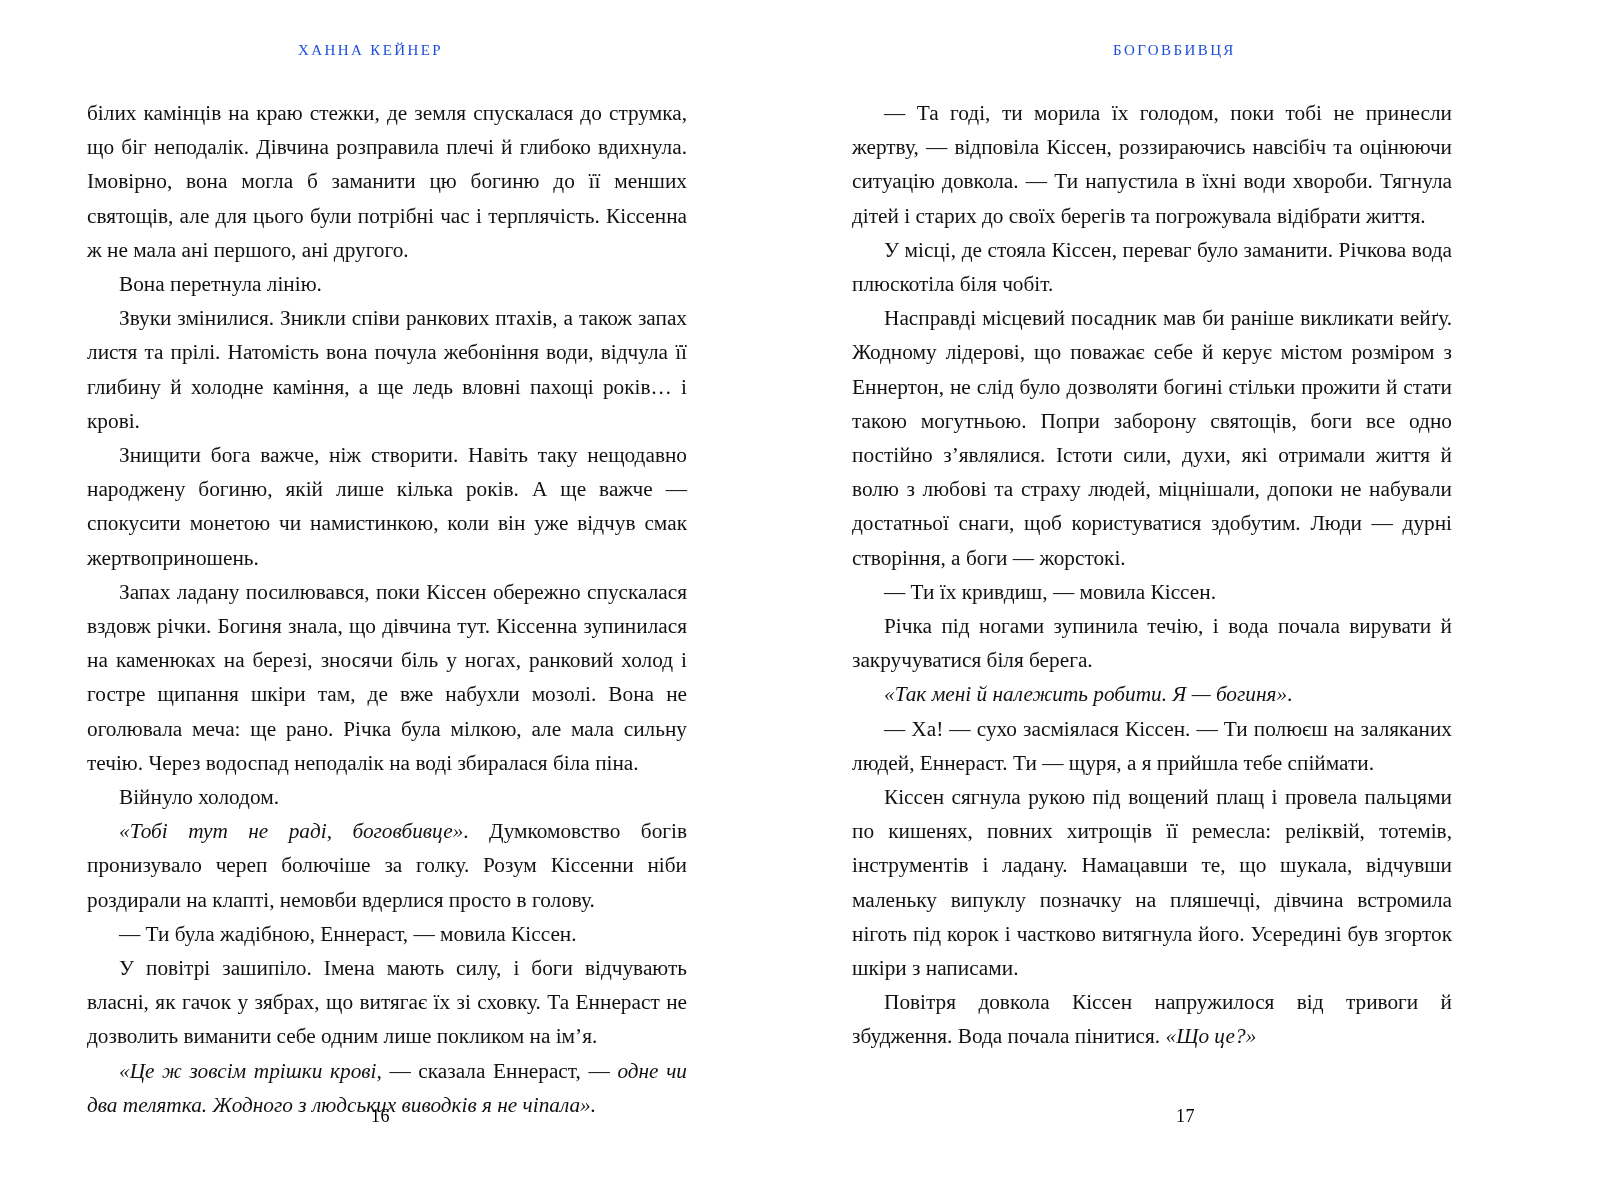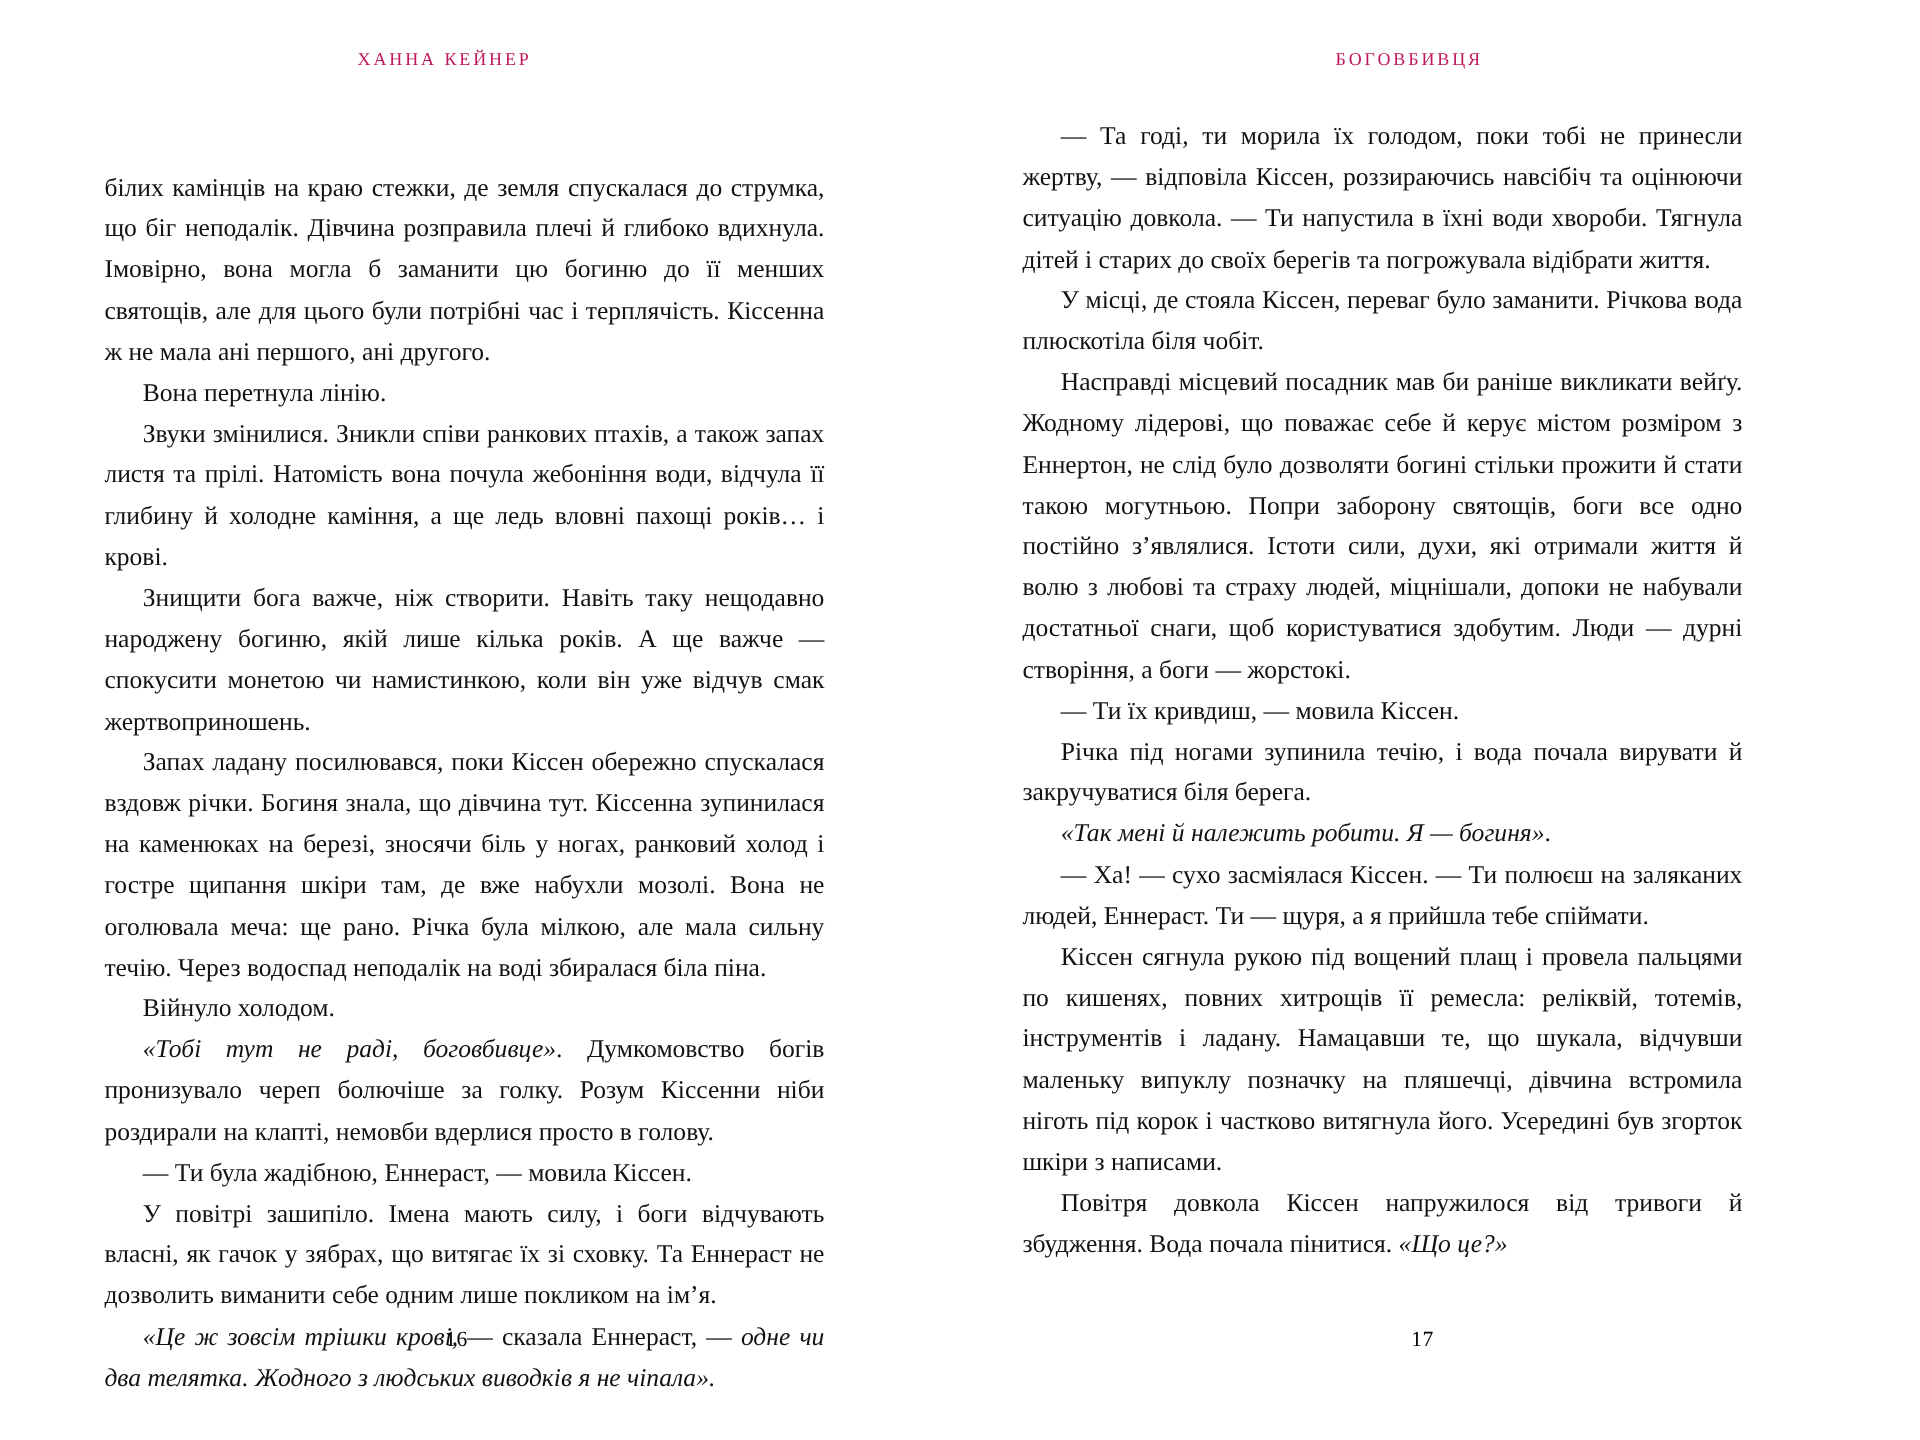--- a/index.html
+++ b/index.html
@@ -23,34 +23,34 @@
     height: 1200px;
     background: #ffffff;
   }
 
   
   .running-head {
     position: absolute;
     top: 42px;
     font-size: 15px;
     letter-spacing: 2.4px;
-    color: #be185d;
+    color: #1d4ed8;
     font-family: "Liberation Serif", "DejaVu Serif", serif;
     white-space: nowrap;
   }
   .running-head.left  { left: 298px; }
   .running-head.right { left: 1113px; }
 
   
   .page {
     position: absolute;
     top: 96px;
     width: 600px;
   }
-  .page.verso { left: 87px; margin-top: 43px; }
+  .page.verso { left: 87px; }
   .page.recto { left: 852px; }
 
   .page p {
     margin: 0;
     font-size: 21.3px;
     line-height: 34.2px;
     text-align: justify;
     text-justify: inter-word;
     hyphens: manual;
     -webkit-hyphens: manual;

